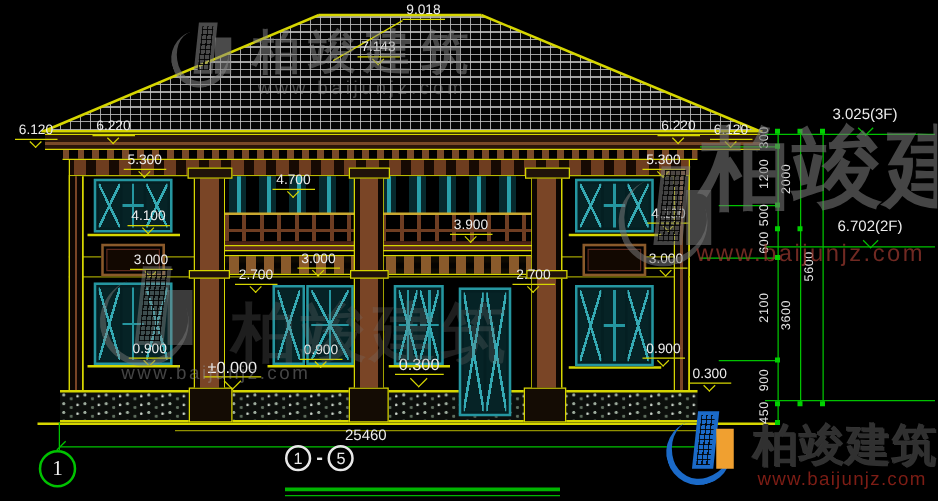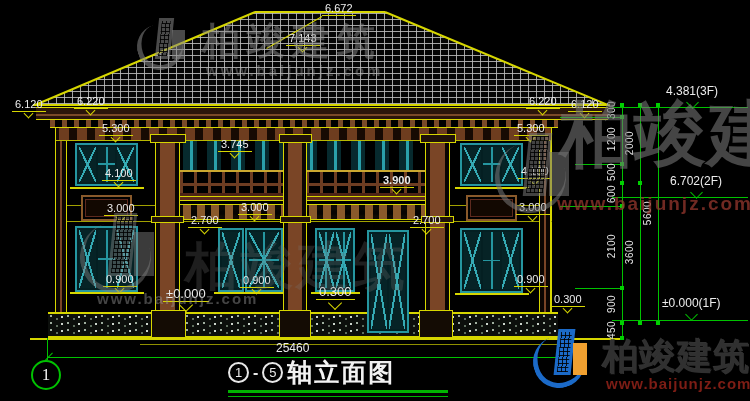--- a/index.html
+++ b/index.html
@@ -43,21 +43,21 @@
           background-image:radial-gradient(circle at 3px 2px,#9fae9f 0 1px,transparent 1.5px),
                            radial-gradient(circle at 9px 5px,#5f6f5f 0 1px,transparent 1.5px),
                            radial-gradient(circle at 14px 3px,#cdd6cd 0 .9px,transparent 1.3px);
           background-size:17px 7px;z-index:2;}
   .rosette{position:absolute;height:16px;border-top:1px solid #d6d600;border-bottom:1px solid #d6d600;
            background-color:#0e0a02;
            background-image:repeating-linear-gradient(90deg,transparent 0 3px,#8a5a2b 3px 11px,transparent 11px 14px),
                             linear-gradient(transparent 0 4px,rgba(0,0,0,.65) 6px 9px,transparent 11px);z-index:3;}
   .wm{position:absolute;z-index:7;pointer-events:none;}
   .wm-cn{position:absolute;font-weight:bold;white-space:nowrap;}
-  .wm-url{position:absolute;font-weight:bold;white-space:nowrap;}
+  .wm-url{position:absolute;font-weight:normal;white-space:nowrap;}
   .logo{position:absolute;}
   .logo i{display:block;position:absolute;}
   .logo .swoosh{left:-6%;top:14%;width:84%;height:84%;border:solid transparent;border-width:0 0 5px 5px;
                 border-bottom-color:currentColor;border-left-color:currentColor;border-radius:50%;transform:rotate(-18deg);}
   .logo .b1{left:30%;top:4%;width:27%;height:74%;background:currentColor;transform:skewX(-6deg);}
   .logo .b1:after{content:"";position:absolute;left:3px;top:3px;right:3px;bottom:3px;
                   background-image:repeating-linear-gradient(0deg,rgba(0,0,0,.85) 0 1px,transparent 1px 4px),
                                    repeating-linear-gradient(90deg,rgba(0,0,0,.85) 0 1px,transparent 1px 4px);}
   .logo .b2{left:58%;top:26%;width:23%;height:52%;background:currentColor;}
   .wm4 .logo{color:#1b6ac8;}
@@ -150,21 +150,21 @@
   <div class="hl" style="left:455px;top:293px;width:74px;height:2px;"></div>
 
   <div class="plinth" style="left:48px;top:312px;width:510px;height:26px;"></div>
   <div class="abs" style="left:151px;top:310px;width:35px;height:28px;background:#140c04;border:1px solid #d6d600;z-index:3;"></div>
   <div class="abs" style="left:279px;top:310px;width:32px;height:28px;background:#140c04;border:1px solid #d6d600;z-index:3;"></div>
   <div class="abs" style="left:419px;top:310px;width:34px;height:28px;background:#140c04;border:1px solid #d6d600;z-index:3;"></div>
   <div class="hl" style="left:30px;top:338px;width:590px;height:2px;"></div>
   <div class="hl" style="left:140px;top:344px;width:425px;background:#909000;"></div>
 
   <div class="dim" style="left:322px;top:2px;">
-      <span class="t">6.672</span>
+      <span class="t">9.018</span>
     </div>
   <div class="dim" style="left:286px;top:32px;">
       <span class="t">7.143</span>
       <div class="v"></div>
     </div>
 
   <div class="dim" style="left:12px;top:98px;">
       <span class="t">6.120</span>
       <div class="v"></div>
     </div>
@@ -183,24 +183,24 @@
   <div class="dim" style="left:104px;top:202px;">
       <span class="t">3.000</span>
       <div class="v"></div>
     </div>
   <div class="dim" style="left:103px;top:273px;">
       <span class="t">0.900</span>
       <div class="v"></div>
     </div>
 
   <div class="dim" style="left:218px;top:138px;">
-      <span class="t">3.745</span>
-      <div class="v"></div>
-    </div>
-  <div class="dim" style="left:380px;top:174px;font-weight:bold;">
+      <span class="t">4.700</span>
+      <div class="v"></div>
+    </div>
+  <div class="dim" style="left:360px;top:174px;">
       <span class="t">3.900</span>
       <div class="v"></div>
     </div>
   <div class="dim" style="left:238px;top:201px;">
       <span class="t">3.000</span>
       <div class="v"></div>
     </div>
   <div class="dim" style="left:188px;top:214px;">
       <span class="t">2.700</span>
       <div class="v"></div>
@@ -278,39 +278,37 @@
   <div class="rot" style="left:589px;top:167px;">500</div>
   <div class="rot" style="left:589px;top:189px;">600</div>
   <div class="rot" style="left:589px;top:241px;">2100</div>
   <div class="rot" style="left:589px;top:299px;">900</div>
   <div class="rot" style="left:589px;top:325px;">450</div>
   <div class="rot" style="left:607px;top:138px;">2000</div>
   <div class="rot" style="left:607px;top:247px;">3600</div>
   <div class="rot" style="left:625px;top:208px;">5600</div>
 
   <div class="hg" style="left:612px;top:107px;width:136px;"></div>
-  <div class="dimg" style="left:666px;top:85px;"><span>4.381(3F)</span><div class="vgn"></div></div>
+  <div class="dimg" style="left:666px;top:85px;"><span>3.025(3F)</span><div class="vgn"></div></div>
   <div class="hg" style="left:612px;top:197px;width:136px;"></div>
   <div class="dimg" style="left:670px;top:175px;"><span>6.702(2F)</span><div class="vgn"></div></div>
   <div class="hg" style="left:612px;top:320px;width:136px;"></div>
-  <div class="dimg" style="left:662px;top:297px;"><span>±0.000(1F)</span><div class="vgn"></div></div>
 
   <div class="vg" style="left:47px;top:338px;height:22px;"></div>
   <div class="vg" style="left:558px;top:338px;height:24px;"></div>
   <div class="hg" style="left:48px;top:357px;width:512px;"></div>
   <div class="sq" style="left:44px;top:356px;"></div>
   <div class="sq" style="left:554px;top:356px;"></div>
   <div class="abs" style="left:276px;top:341px;color:#ececec;font-size:12px;z-index:6;">25460</div>
   <div class="abs" style="left:31px;top:360px;width:30px;height:30px;border:2px solid #00c200;border-radius:50%;display:flex;align-items:center;justify-content:center;color:#f0f0f0;font-size:17px;font-family:'Liberation Serif',serif;">1</div>
 
   <div class="abs" style="left:228px;top:356px;width:220px;display:flex;align-items:center;gap:4px;z-index:8;">
     <span class="circ">1</span>
     <span style="color:#e8e8e8;font-size:16px;font-weight:bold;">-</span>
     <span class="circ">5</span>
-    <span style="color:#f2f2f2;font-size:25px;font-weight:bold;letter-spacing:2px;white-space:nowrap;">轴立面图</span>
   </div>
   <div class="abs" style="left:228px;top:390px;width:220px;height:3px;background:#00b400;z-index:8;"></div>
   <div class="abs" style="left:228px;top:396px;width:220px;height:1px;background:#00b400;z-index:8;"></div>
 
   <div class="wm" style="left:140px;top:8px;width:280px;height:80px;color:rgba(135,135,135,.55);">
     <div class="logo" style="left:0;top:8px;width:55px;height:55px;">
         <i class="swoosh"></i>
         <i class="b1"></i>
         <i class="b2"></i>
       </div>

